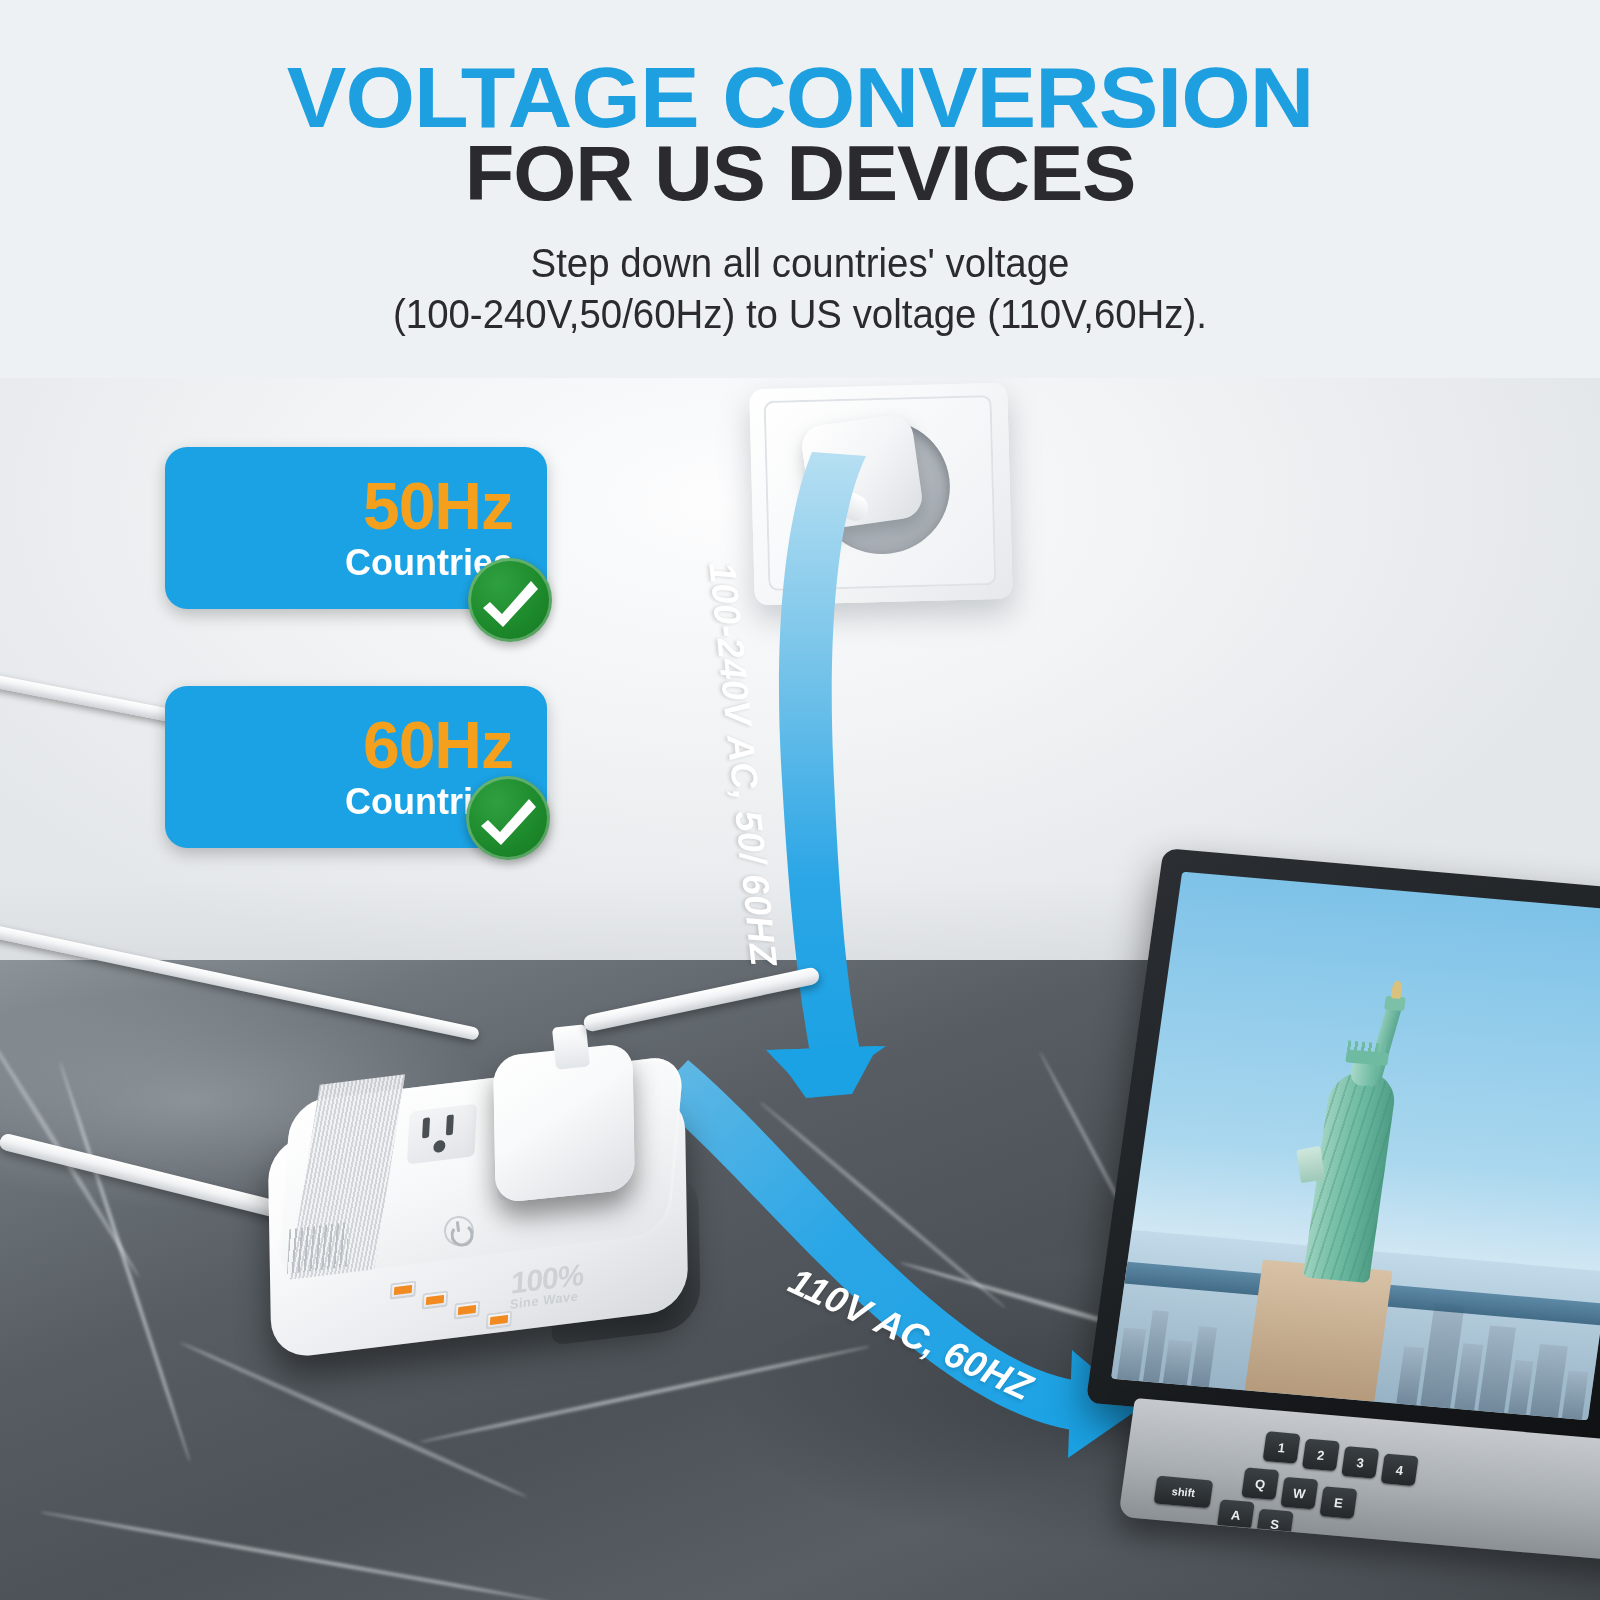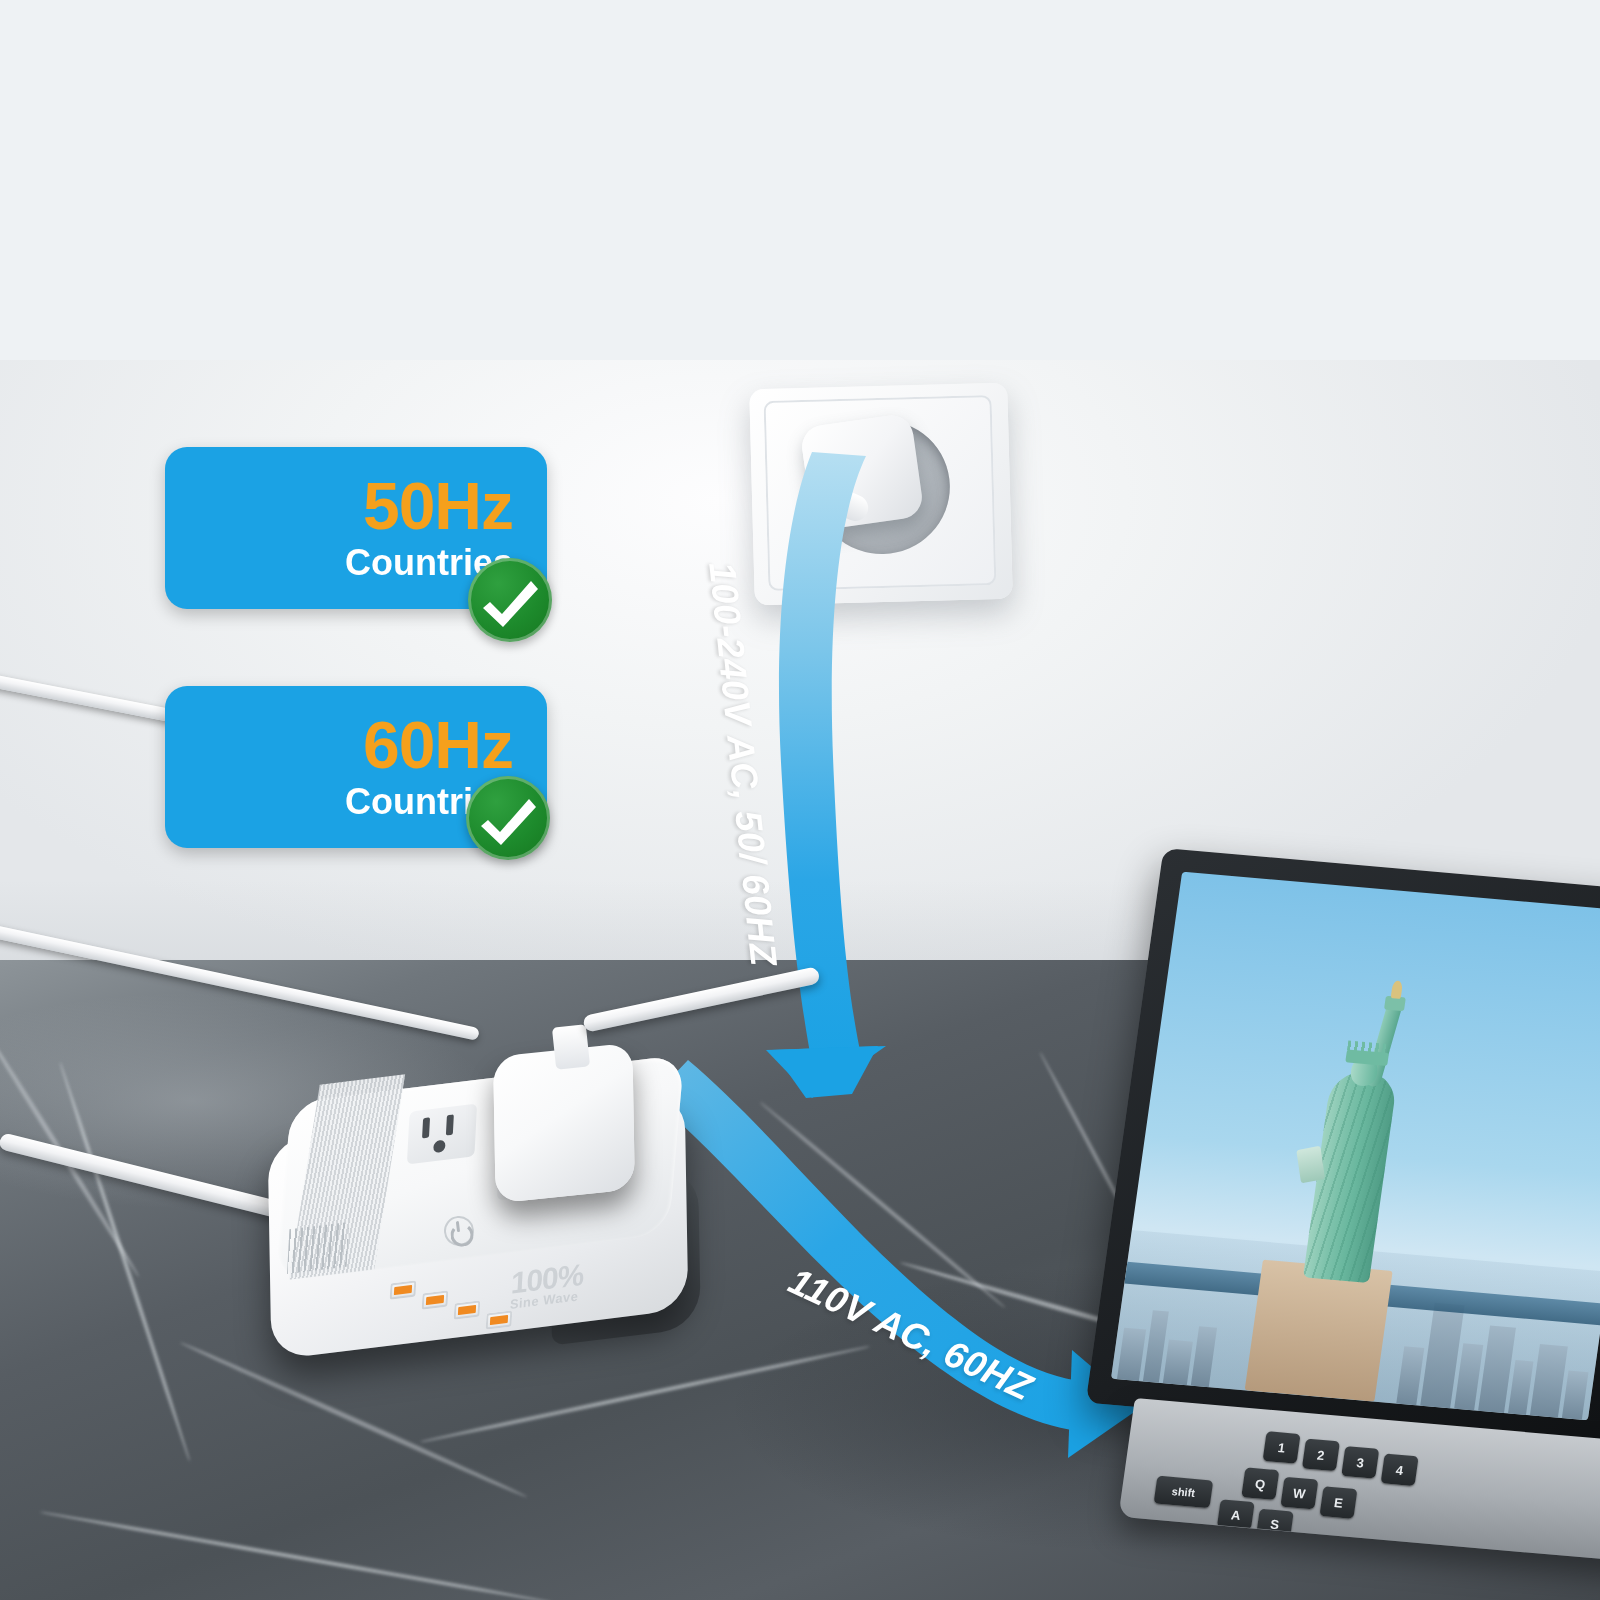--- a/index.html
+++ b/index.html
@@ -270,20 +270,28 @@
   }
   .check svg{position:absolute;left:0;top:0;}
   .check1{left:468px;top:558px;}
   .check2{left:466px;top:776px;}
 </style>
 </head>
 <body>
 
 <div id="stage">
 
+  <div class="header">
+    <div class="title1">VOLTAGE CONVERSION</div>
+    <div class="title2">FOR US DEVICES</div>
+    <div class="subtitle">
+      <div>Step down all countries' voltage</div>
+      <div>(100-240V,50/60Hz) to US voltage (110V,60Hz).</div>
+    </div>
+  </div>
 
   <div class="scene">
 
     <div class="wall"></div>
     <div class="wall-shadow"></div>
 
     <div class="counter"></div>
 
     <div class="vein" style="left:-20px;top:660px;width:300px;height:5px;transform:rotate(58deg);"></div>
     <div class="vein b" style="left:60px;top:700px;width:420px;height:4px;transform:rotate(72deg);"></div>

